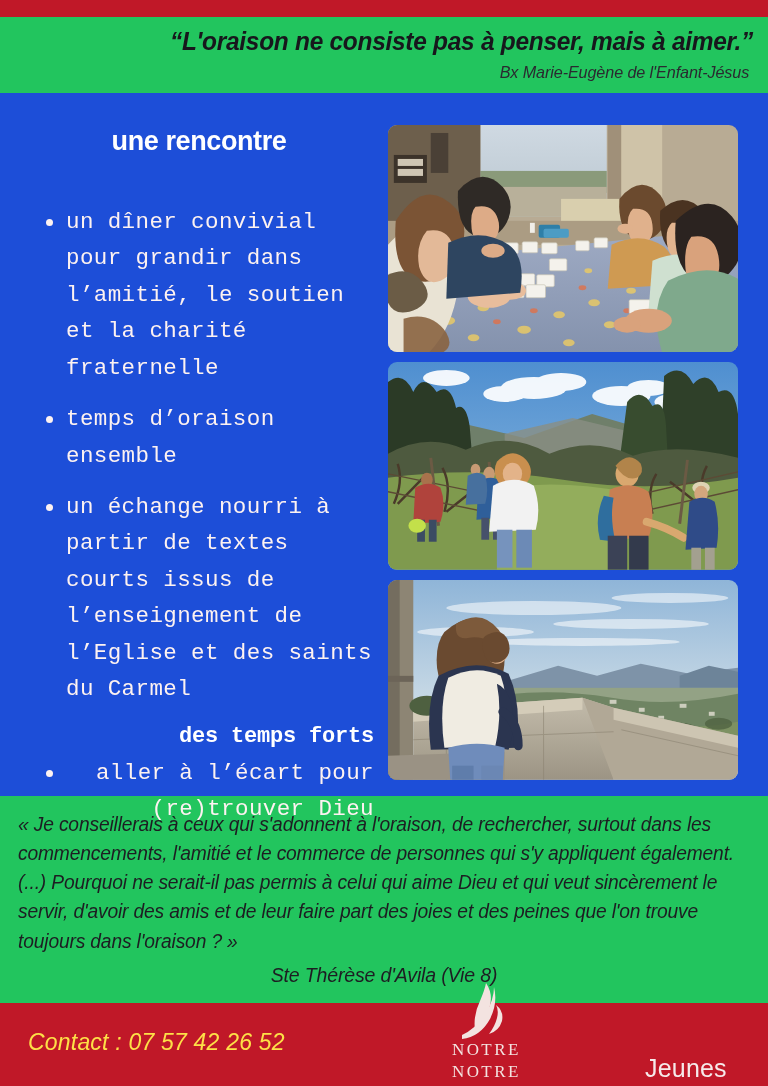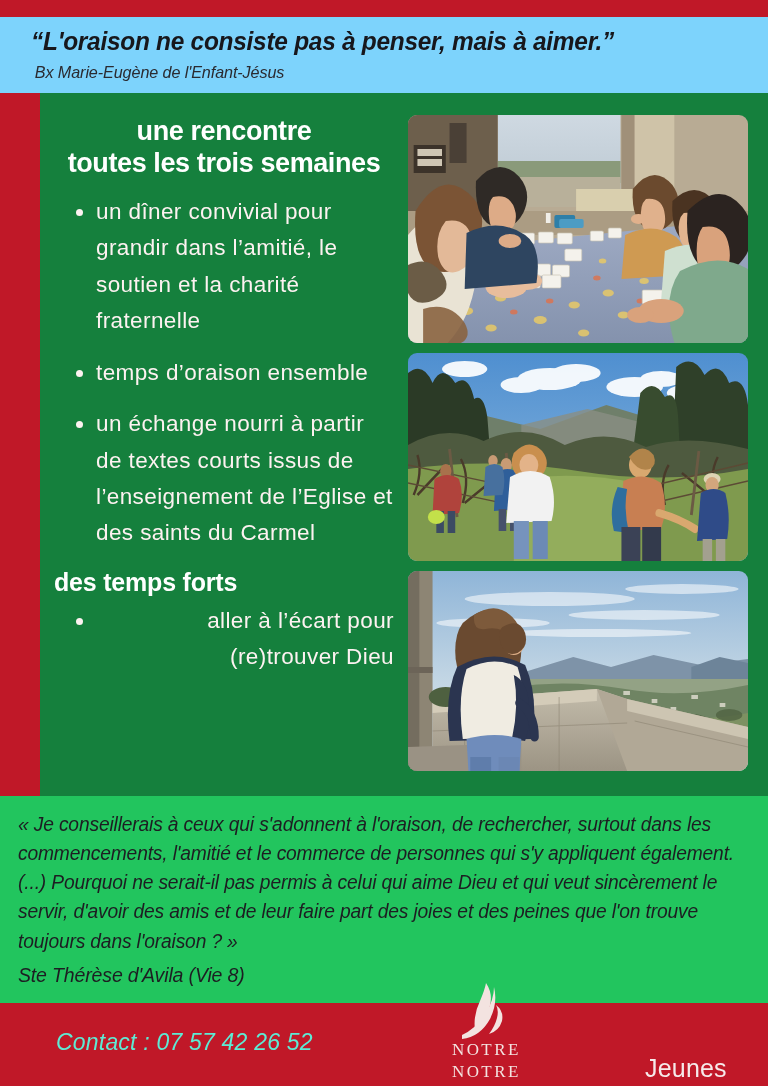--- a/index.html
+++ b/index.html
@@ -16,23 +16,23 @@
   }
 
   
   .top-bar {
     height: 17px;
     background: #c01828;
   }
 
   
   .header-band {
-    background: #7dd3fc;
+    background: #22c55e;
     padding: 9px 0 10px 16px;
-    text-align: left;
+    text-align: right;
   }
   .header-quote {
     font-family: "Liberation Sans", sans-serif;
     font-style: italic;
     font-weight: bold;
     font-size: 25.5px;
     color: #17171c;
     letter-spacing: -0.3px;
     line-height: 1.2;
     margin: 0 0 6px 0;
@@ -44,26 +44,25 @@
     font-weight: normal;
     font-size: 17px;
     color: #2a2a30;
     letter-spacing: -0.1px;
     margin: 0;
     transform: scaleX(0.95);
   }
 
   
   .main {
-    background: #15803d;
+    background: #1d4ed8;
     display: flex;
-    padding: 6px;
+    padding: 16px;
     height: 703px;
     box-sizing: border-box;
-    margin-left: 40px;
   }
   .col-left {
     width: 382px;
     box-sizing: border-box;
     padding: 16px 8px 0 8px;
   }
   .col-right {
     width: 386px;
     box-sizing: border-box;
     padding: 16px 14px 0 6px;
@@ -78,39 +77,39 @@
     color: #ffffff;
     font-family: "Liberation Sans", sans-serif;
     font-weight: bold;
     font-size: 27px;
     line-height: 1.21;
     letter-spacing: -0.4px;
     margin: 0 0 14px 0;
     padding: 0 4px;
   }
   .heading-2 {
-    text-align: left;
+    text-align: right;
     color: #ffffff;
-    font-family: Liberation Sans, sans-serif;
+    font-family: Liberation Mono, monospace;
     font-weight: bold;
-    font-size: 25px;
+    font-size: 22px;
     letter-spacing: -0.2px;
     margin: 16px 0 6px 0;
   }
 
   
   ul.bullets {
     list-style: none;
     margin: 0;
     padding: 0;
   }
   ul.bullets li {
     position: relative;
     color: #fdf2f1;
-    font-family: Liberation Sans, sans-serif;
+    font-family: Liberation Mono, monospace;
     font-weight: normal;
     font-size: 22.5px;
     line-height: 1.62;
     letter-spacing: 0.4px;
     padding-left: 42px;
     margin-bottom: 15px;
   }
   ul.bullets li::before {
     content: "";
     position: absolute;
@@ -152,40 +151,40 @@
     letter-spacing: -0.15px;
     margin: 0;
     transform: scaleX(0.985);
     transform-origin: left top;
   }
   .quote-attr {
     font-family: "Liberation Sans", sans-serif;
     font-style: italic;
     font-size: 19.5px;
     color: #1d1d22;
-    text-align: left;
+    text-align: center;
     margin: 8px 0 0 0;
     letter-spacing: -0.15px;
   }
 
   
   .footer {
     background: #c01828;
     height: 79px;
     display: flex;
     align-items: center;
     position: relative;
   }
   .contact {
     font-family: "Liberation Sans", sans-serif;
     font-style: italic;
     font-size: 23px;
-    color: #5eead4;
+    color: #fde047;
     letter-spacing: 0.2px;
-    margin-left: 56px;
+    margin-left: 28px;
     white-space: nowrap;
   }
   .brand {
     position: absolute;
     left: 452px;
     top: 50%;
     transform: translateY(-50%);
     display: flex;
     align-items: center;
     flex-direction: column;
@@ -222,21 +221,21 @@
 <header class="header-band">
   <p class="header-quote">“L'oraison ne consiste pas à penser, mais à aimer.”</p>
   <p class="header-author">Bx Marie-Eugène de l'Enfant-Jésus</p>
 </header>
 
 <section class="main">
 
   <div class="col-left">
     <h1 class="heading">
       <span>une rencontre</span><br>
-      <span>toutes les trois semaines</span><br>
+      <br>
     </h1>
 
     <ul class="bullets">
       <li>un dîner convivial pour grandir dans l’amitié, le soutien et la charité fraternelle</li>
       <li>temps d’oraison ensemble</li>
       <li>un échange nourri à partir de textes courts issus de l’enseignement de l’Eglise et des saints du Carmel</li>
     </ul>
 
     <h2 class="heading-2">des temps forts</h2>
 

